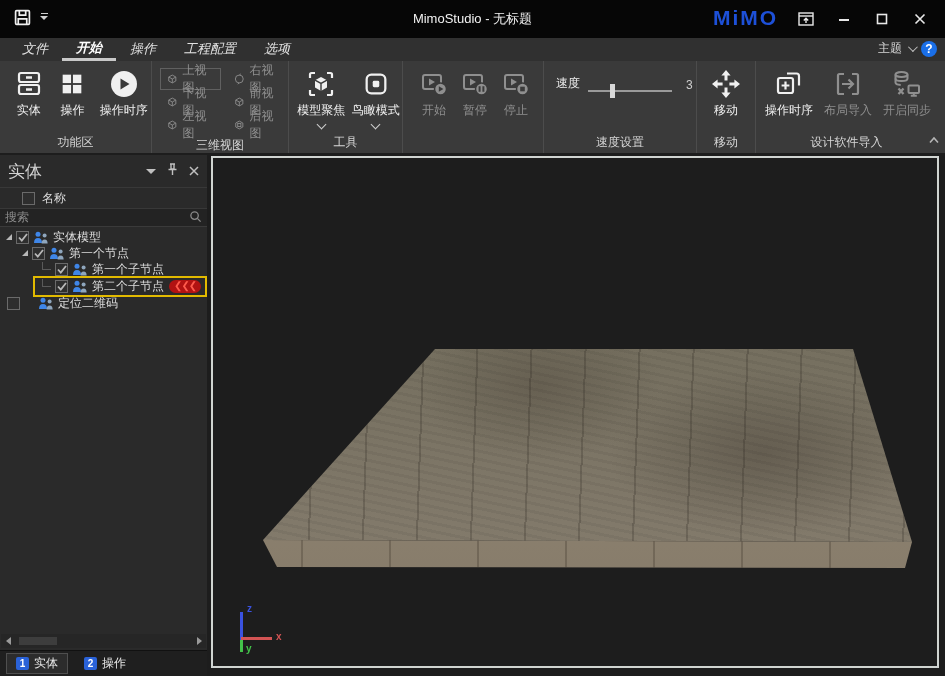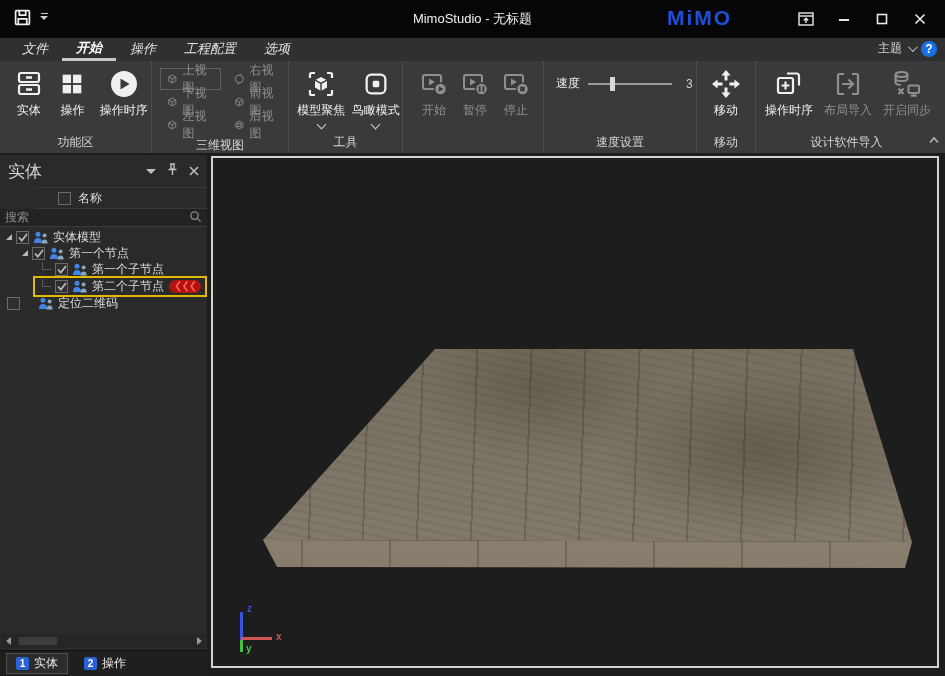--- a/index.html
+++ b/index.html
@@ -8,21 +8,21 @@
   .app { position:relative; width:945px; height:676px; background:#1d1d1d; overflow:hidden; }
 
   
   .titlebar { position:absolute; left:0; top:0; width:100%; height:38px; background:#060606; }
   .qat { position:absolute; left:14px; top:9px; display:flex; align-items:flex-start; gap:9px; }
   .qat svg { display:block; }
   .qat-caret { margin-top:4px; display:flex; flex-direction:column; align-items:center; gap:2px; }
   .qat-caret .bar { width:7px; height:1px; background:#cfcfcf; }
   .qat-caret .tri { width:0; height:0; border-left:4px solid transparent; border-right:4px solid transparent; border-top:4px solid #cfcfcf; }
   .win-title { position:absolute; left:0; right:0; top:0; height:38px; line-height:38px; text-align:center; font-size:13px; color:#f2f2f2; }
-  .brand { position:absolute; left:667px; top:6px; font-size:21px; font-weight:800; letter-spacing:2px; color:#1d50d8; font-family:"Liberation Sans",sans-serif; }
+  .brand { position:absolute; left:713px; top:6px; font-size:21px; font-weight:800; letter-spacing:2px; color:#1d50d8; font-family:"Liberation Sans",sans-serif; }
   .winbtns { position:absolute; right:6px; top:0; height:38px; display:flex; align-items:center; }
   .winbtn { width:38px; height:38px; display:flex; align-items:center; justify-content:center; color:#e8e8e8; }
 
   
   .tabrow { position:absolute; left:0; top:38px; width:100%; height:23px; background:#303030; display:flex; align-items:flex-end; padding-left:8px; }
   .mtab { padding:2px 14px 3px; font-size:13px; color:#e2e2e2;font-style:italic; }
   .mtab.active { font-weight:bold; color:#ffffff; border-bottom:3px solid #c9c9c9; padding-bottom:1px; }
   .tabrow-right { position:absolute; right:8px; top:40px; display:flex; align-items:center; gap:6px; }
   .theme-label { font-size:12px; color:#d8d8d8; }
   .chev-down { width:7px; height:7px; border-right:1.5px solid #bdbdbd; border-bottom:1.5px solid #bdbdbd; transform:rotate(45deg) translateY(-2px); }
@@ -35,34 +35,34 @@
   .rgroup-label { height:20px; text-align:center; font-size:12px; color:#d6d6d6; line-height:18px; }
   .rbtn { display:flex; flex-direction:column; align-items:center; padding-top:7px; }
   .rbtn .ric { height:32px; display:flex; align-items:center; justify-content:center; color:#f0f0f0; }
   .rbtn .rlb { font-size:12px; color:#f0f0f0; margin-top:2px; white-space:nowrap; }
   .rbtn.disabled .ric, .rbtn.disabled .rlb { color:#8f8f8f; }
   .rbtn .drop { margin-top:2px; width:7px; height:7px; border-right:1.5px solid #cfcfcf; border-bottom:1.5px solid #cfcfcf; transform:rotate(45deg); }
   .smallbtns { display:grid; grid-template-columns:auto auto; grid-auto-flow:column; grid-template-rows:repeat(3,22px); padding:7px 0 0 8px; column-gap:6px; row-gap:1px; }
   .sbtn { display:flex; align-items:center; gap:4px; font-size:12px; color:#8f8f8f; padding:0 5px; border:1px solid transparent; }
   .sbtn.sel { border-color:#606060; }
   .sbtn svg { color:#8a8a8a; }
-  .speed-row { display:flex; align-items:center; gap:8px; padding:14px 0 0 12px; }
+  .speed-row { display:flex; align-items:flex-end; gap:8px; padding:14px 0 0 12px; }
   .speed-label { font-size:12px; color:#ededed; }
   .speed-track { position:relative; width:84px; height:2px; background:#9a9a9a; }
   .speed-handle { position:absolute; left:22px; top:-6px; width:5px; height:14px; background:#d8d8d8; }
   .speed-value { font-size:12px; color:#cfcfcf; margin-left:6px; }
   .ribbon-collapse { position:absolute; right:5px; bottom:5px; color:#b5b5b5; }
 
   
   .panel { position:absolute; left:0; top:155px; width:207px; height:521px; background:#2a2a2a; display:flex; flex-direction:column; }
   .panel-header { height:32px; display:flex; align-items:center; padding:0 8px; }
   .panel-title { font-size:17px; color:#d2d2d2; flex:1; }
   .panel-hicons { display:flex; align-items:center; gap:11px; color:#c0c0c0; }
   .tri-down { width:0; height:0; border-left:5px solid transparent; border-right:5px solid transparent; border-top:5px solid #c0c0c0; }
-  .name-row { height:22px; display:flex; align-items:center; gap:7px; padding-left:22px; border-top:1px solid #383838; border-bottom:1px solid #383838;margin-left:36px; }
+  .name-row { height:22px; display:flex; align-items:center; gap:7px; padding-left:22px; border-top:1px solid #383838; border-bottom:1px solid #383838; }
   .name-row .lbl { font-size:12px; color:#dcdcdc; }
   .cbox { width:13px; height:13px; border:1px solid #6a6a6a; background:#2e2e2e; display:flex; align-items:center; justify-content:center; flex:none; }
   .search-row { height:18px; background:#232323; border-bottom:1px solid #3a3a3a; display:flex; align-items:center; padding:0 5px; }
   .search-input { flex:1; background:transparent; border:none; outline:none; font-size:12px; color:#cfcfcf; font-family:Liberation Mono, monospace; }
   .search-input::placeholder { color:#8a8a8a; }
   .tree { padding-top:2px; }
   .trow { position:relative; height:16px; display:flex; align-items:center; font-size:12px; color:#dcdcdc; }
   .trow .expander { width:0; height:0; border-left:6px solid transparent; border-bottom:6px solid #b8b8b8; transform:rotate(0deg); margin-right:4px; flex:none; }
   .trow .elbow { width:9px; height:8px; border-left:1px solid #5a5a5a; border-bottom:1px solid #5a5a5a; margin:-6px 4px 0 0; flex:none; }
   .trow .ppl { margin:0 4px; flex:none; display:flex; }

